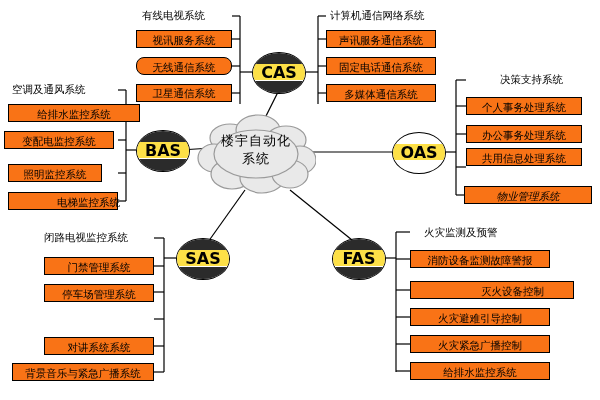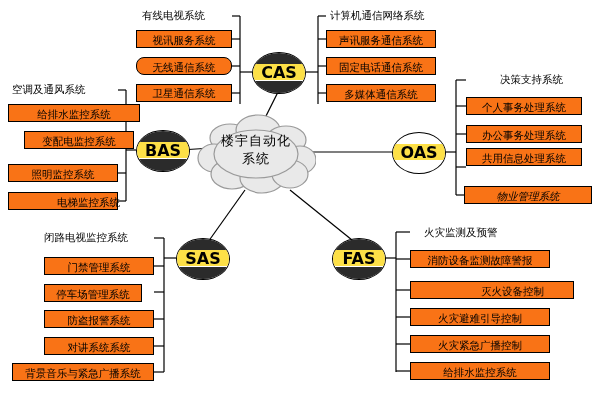--- a/index.html
+++ b/index.html
@@ -221,34 +221,33 @@
   <div class="item" style="left:136px; top:57px; width:96px;border-radius:8px;">无线通信系统</div>
   <div class="item" style="left:136px; top:84px; width:96px;font-family:Liberation Mono, monospace;">卫星通信系统</div>
 
   <div class="group-title" style="left:330px; top:8px;">计算机通信网络系统</div>
   <div class="item" style="left:326px; top:30px; width:110px;">声讯服务通信系统</div>
   <div class="item" style="left:326px; top:57px; width:110px;">固定电话通信系统</div>
   <div class="item" style="left:326px; top:84px; width:110px;">多媒体通信系统</div>
 
   <div class="group-title" style="left:12px; top:82px;">空调及通风系统</div>
   <div class="item" style="left:8px; top:104px; width:132px;">给排水监控系统</div>
-  <div class="item" style="left:24px; top:131px; width:110px;">变配电监控系统</div>
-  <div class="item" style="left:8px; top:164px; width:110px;">照明监控系统</div>
+  <div class="item" style="left:4px; top:131px; width:110px;">变配电监控系统</div>
+  <div class="item" style="left:8px; top:164px; width:94px;">照明监控系统</div>
   <div class="item" style="left:8px; top:192px; width:110px;padding-left:48px;">电梯监控系统</div>
 
   <div class="group-title" style="left:500px; top:72px;">决策支持系统</div>
   <div class="item" style="left:466px; top:97px; width:116px;">个人事务处理系统</div>
   <div class="item" style="left:466px; top:125px; width:116px;">办公事务处理系统</div>
   <div class="item" style="left:466px; top:148px; width:116px;">共用信息处理系统</div>
   <div class="item" style="left:464px; top:186px; width:128px;font-style:italic;">物业管理系统</div>
 
   <div class="group-title" style="left:44px; top:230px;">闭路电视监控系统</div>
   <div class="item" style="left:44px; top:257px; width:110px;">门禁管理系统</div>
-  <div class="item" style="left:44px; top:284px; width:98px;">停车场管理系统</div>
-  <div class="item" style="left:44px; top:310px; width:110px;">防盗报警系统</div>
+  <div class="item" style="left:44px; top:284px; width:110px;">停车场管理系统</div>
   <div class="item" style="left:44px; top:337px; width:110px;">对讲系统系统</div>
   <div class="item" style="left:12px; top:363px; width:142px;">背景音乐与紧急广播系统</div>
 
   <div class="group-title" style="left:424px; top:225px;">火灾监测及预警</div>
   <div class="item" style="left:410px; top:250px; width:140px;">消防设备监测故障警报</div>
   <div class="item" style="left:410px; top:281px; width:164px;padding-left:41px;">灭火设备控制</div>
   <div class="item" style="left:410px; top:308px; width:140px;">火灾避难引导控制</div>
   <div class="item" style="left:410px; top:335px; width:140px;">火灾紧急广播控制</div>
   <div class="item" style="left:410px; top:362px; width:140px;">给排水监控系统</div>
 

